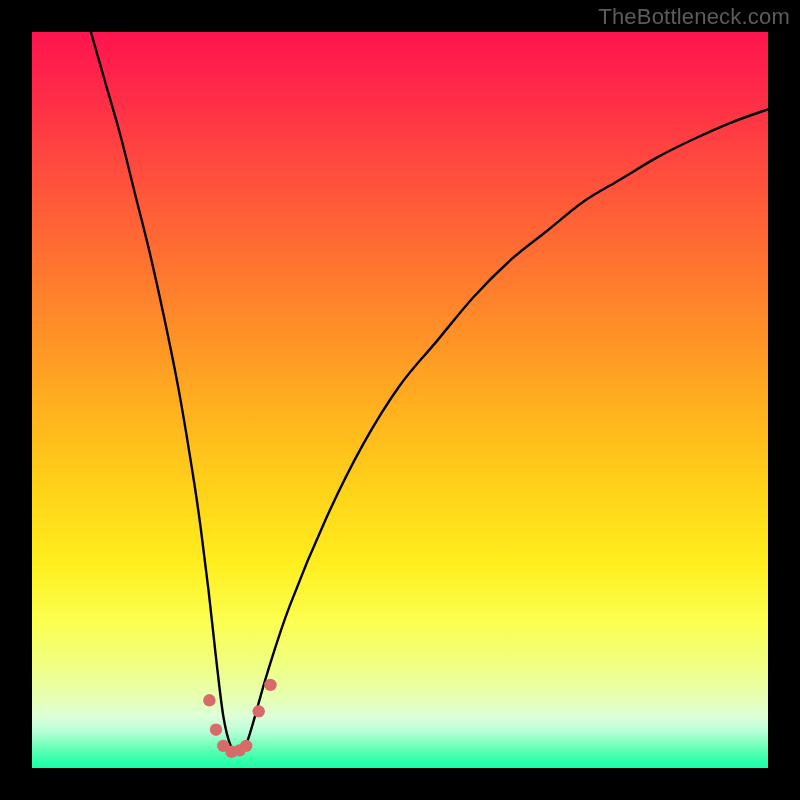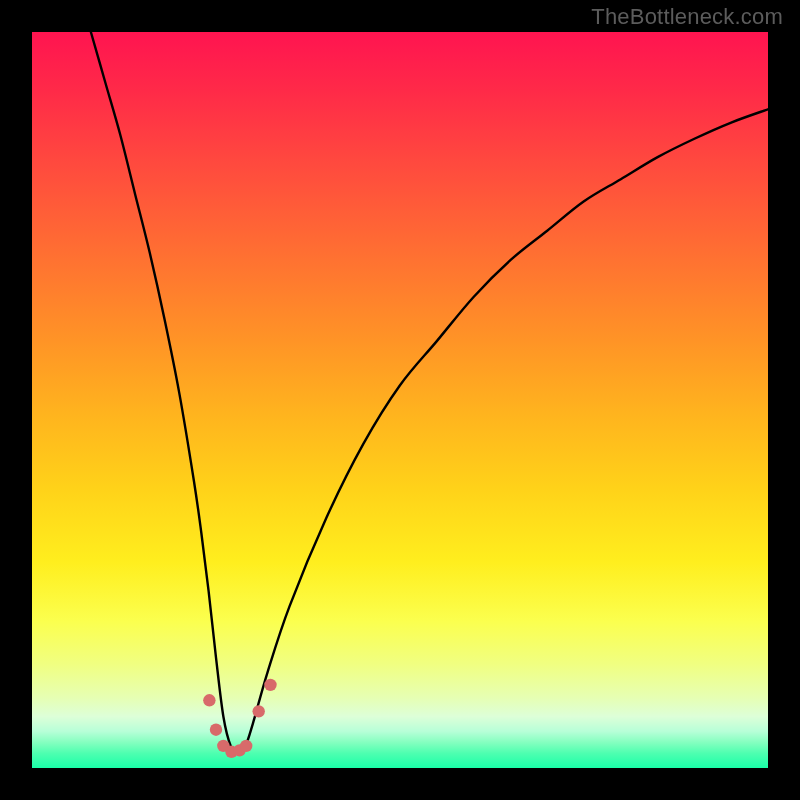--- a/index.html
+++ b/index.html
@@ -7,21 +7,21 @@
     width: 800px;
     height: 800px;
     background: #000;
     position: relative;
     overflow: hidden;
     font-family: Arial, sans-serif;
   }
   .watermark {
     position: absolute;
     top: 4px;
-    right: 17px;
+    right: 10px;
     font-size: 22px;
     font-weight: 500;
     color: #5c5c5c;
     z-index: 10;
     letter-spacing: 0.2px;
   }
   .plot-area {
     position: absolute;
     left: 32px;
     top: 32px;

